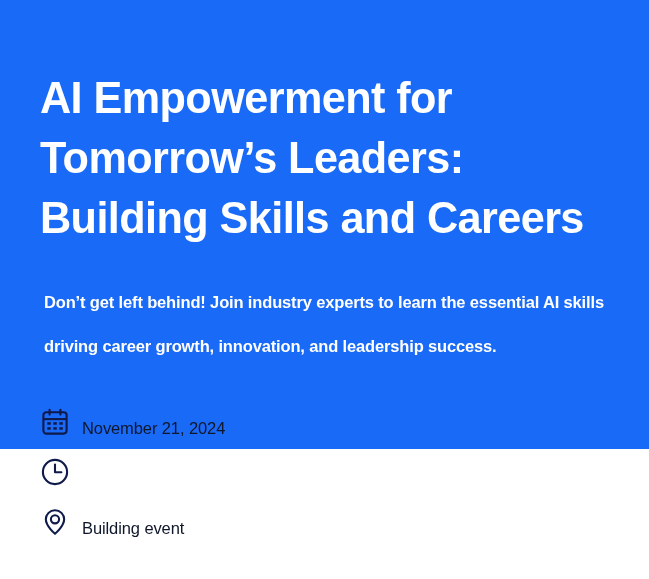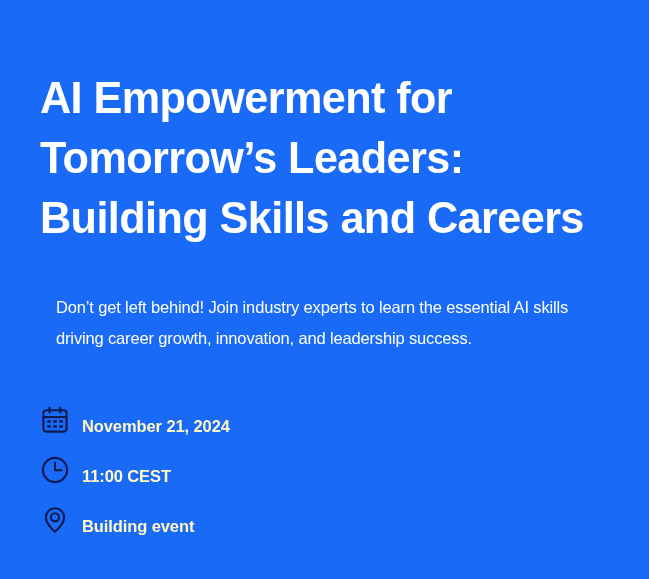--- a/index.html
+++ b/index.html
@@ -10,21 +10,21 @@
     width: 649px;
     height: 579px;
     overflow: hidden;
     font-family: "Liberation Sans", sans-serif;
     -webkit-font-smoothing: antialiased;
   }
 
   #event-hero {
     position: relative;
     width: 649px;
-    height: 579px;
+    height: 449px;
     background: #1A6AF8;
     box-sizing: border-box;
     padding: 8px;
   }
 
   .hero-inner {
     position: absolute;
     left: 40px;
     top: 0;
     width: 570px;
@@ -40,26 +40,26 @@
     line-height: 60px;
     font-weight: 700;
     letter-spacing: -0.6px;
     transform: scaleX(0.96);
     transform-origin: left top;
     white-space: pre-line;
   }
 
   
   .hero-subtitle {
-    margin: 16px;
+    margin: 4px;
     padding-top: 28px;
     color: #FFFFFF;
     font-size: 16.5px;
-    line-height: 31px;
-    font-weight: 400;
+    line-height: 44px;
+    font-weight: 700;
     letter-spacing: -0.15px;
     max-width: 565px;
   }
 
   
   .hero-meta {
     margin: 0;
     padding: 0;
     list-style: none;
     padding-top: 25px;
@@ -78,24 +78,24 @@
     display: flex;
     align-items: center;
     justify-content: center;
   }
   .meta-icon svg {
     display: block;
     width: 28px;
     height: 28px;
   }
   .meta-label {
-    color: #fef9c3;
+    color: #0f172a;
     font-size: 16.5px;
     line-height: 20px;
-    font-weight: 700;
+    font-weight: 400;
     letter-spacing: -0.1px;
     white-space: nowrap;
     margin-top: 12px;
   }
 </style>
 </head>
 <body>
 
 <section id="event-hero">
   <div class="hero-inner">
@@ -126,21 +126,20 @@
         <span class="meta-label">November 21, 2024</span>
       </li>
 
       <li class="meta-row">
         <span class="meta-icon">
           <svg viewBox="0 0 28 28" fill="none" xmlns="http://www.w3.org/2000/svg">
             <circle cx="14" cy="14" r="12.1" stroke="#0F1A4A" stroke-width="2.1"></circle>
             <path d="M14 6.6V14.2H20.4" stroke="#0F1A4A" stroke-width="2.1" stroke-linecap="round" stroke-linejoin="round"></path>
           </svg>
         </span>
-        <span class="meta-label">11:00 CEST</span>
       </li>
 
       <li class="meta-row">
         <span class="meta-icon">
           <svg viewBox="0 0 28 28" fill="none" xmlns="http://www.w3.org/2000/svg">
             <path d="M14 2.2C8.95 2.2 4.85 6.3 4.85 11.35c0 6.9 9.15 14.45 9.15 14.45s9.15-7.55 9.15-14.45C23.15 6.3 19.05 2.2 14 2.2Z" stroke="#0F1A4A" stroke-width="2.1" stroke-linejoin="round"></path>
             <circle cx="14" cy="11.3" r="4.1" stroke="#0F1A4A" stroke-width="2.1"></circle>
           </svg>
         </span>
         <span class="meta-label">Building event</span>

